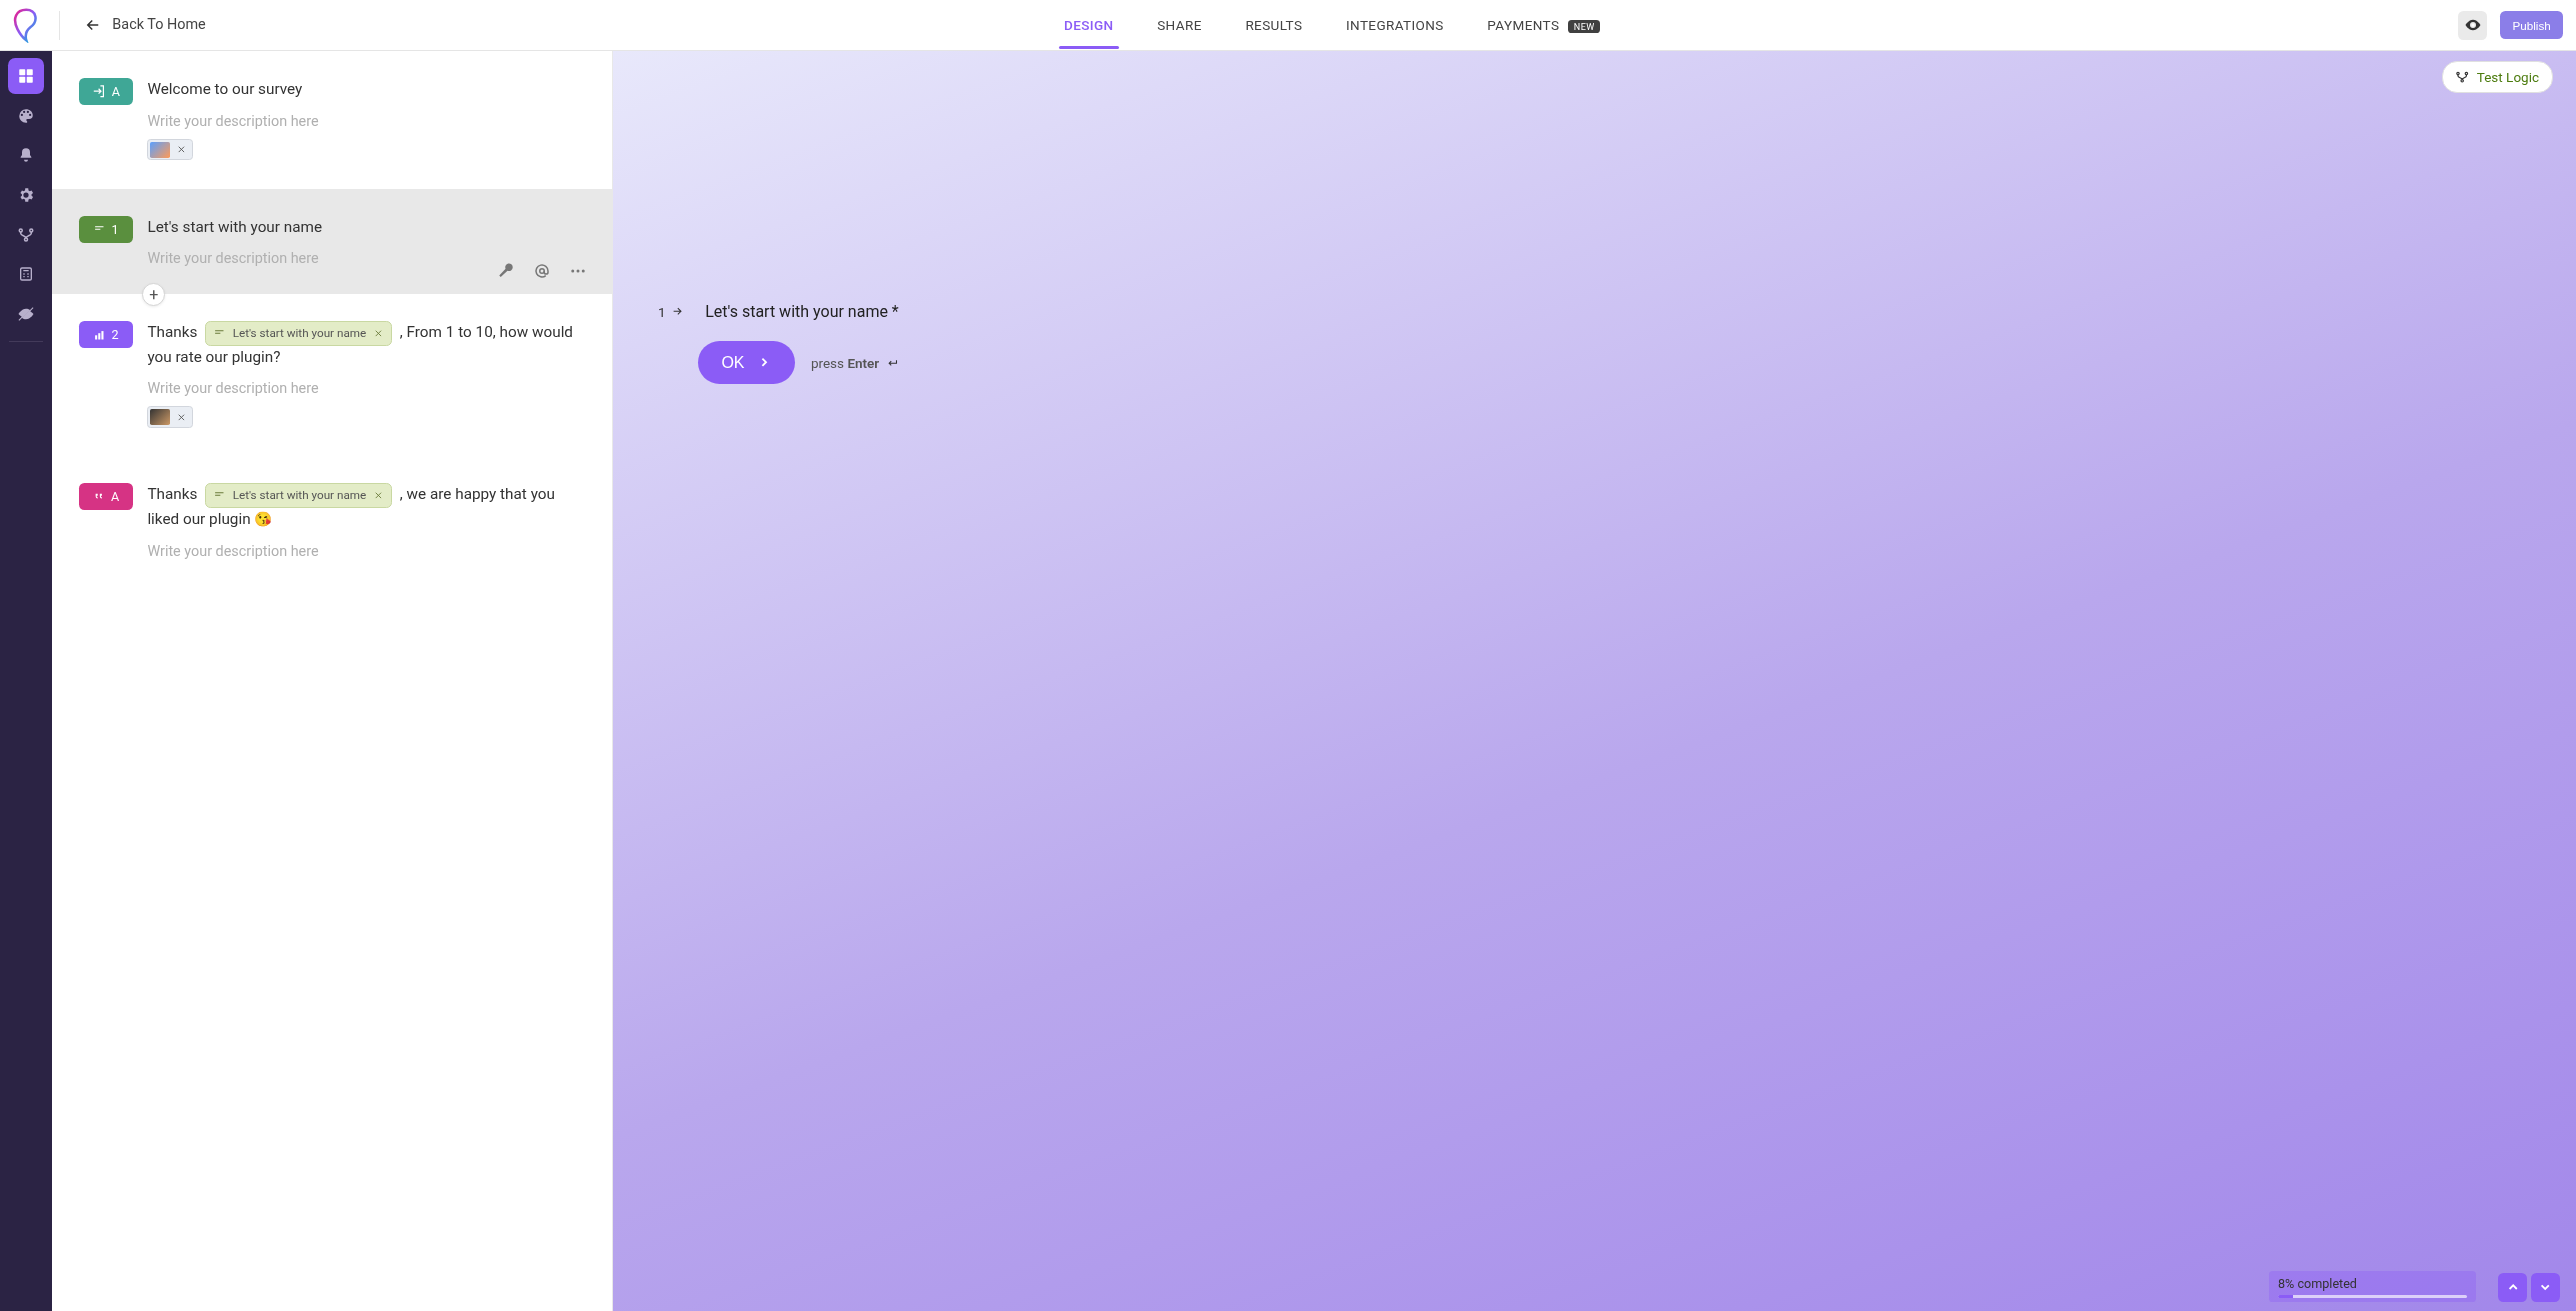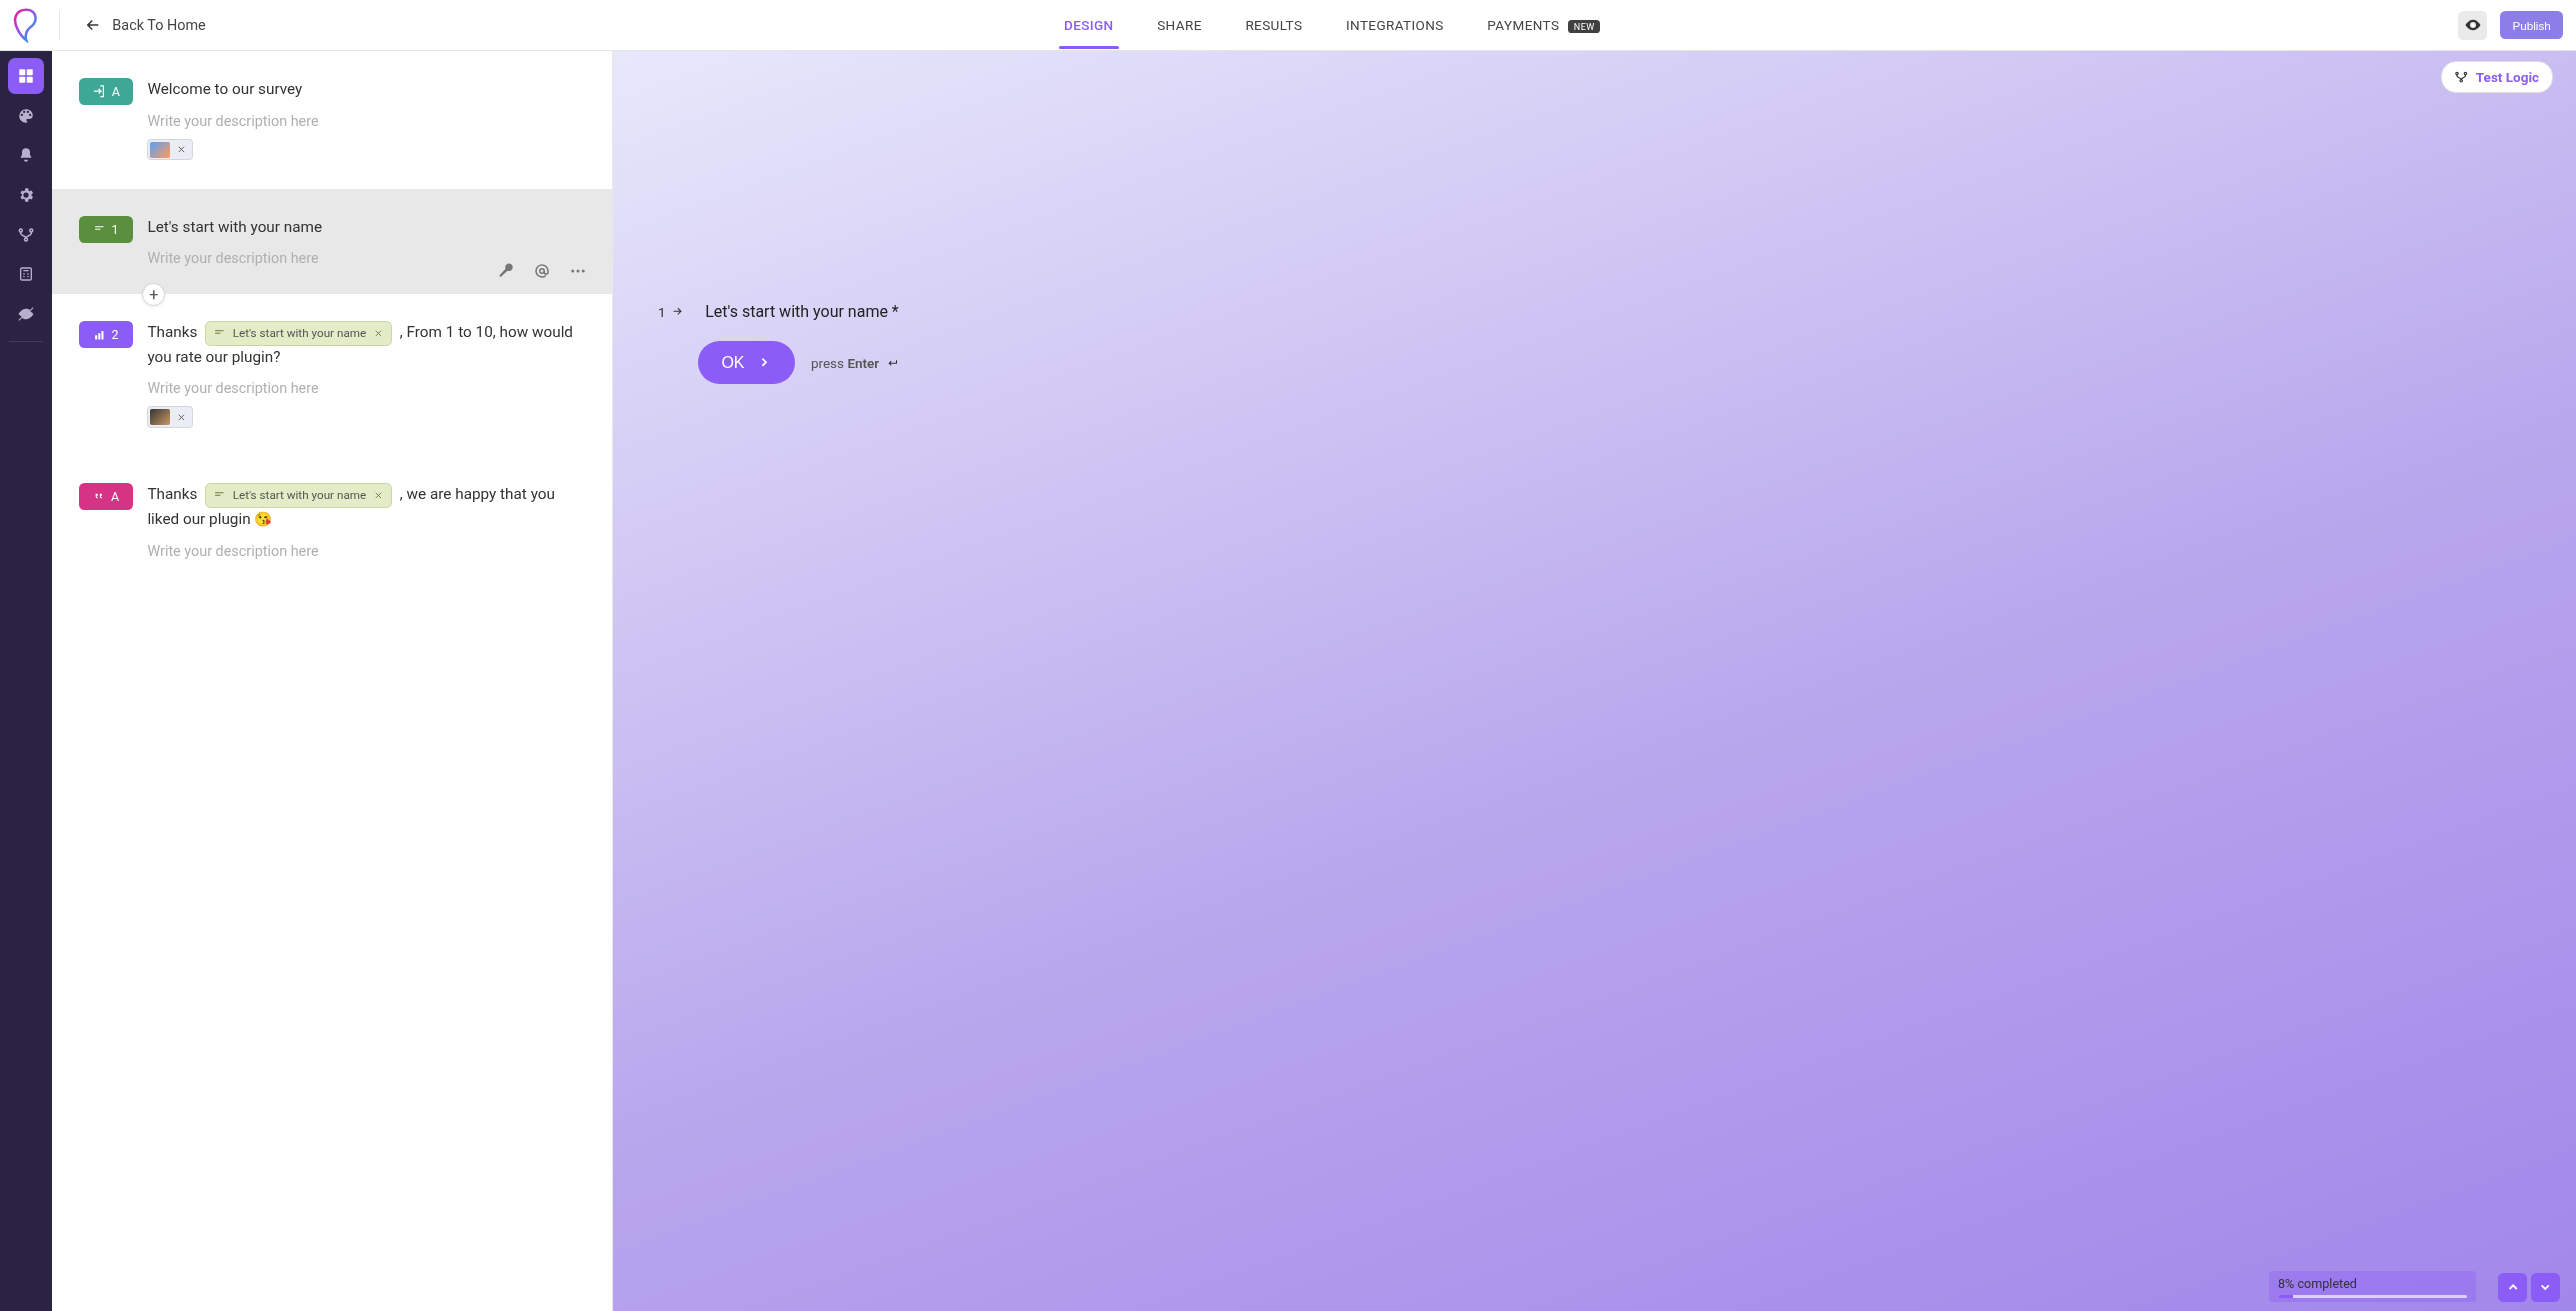--- a/index.html
+++ b/index.html
@@ -5,21 +5,21 @@
 * { margin: 0; padding: 0; box-sizing: border-box; }
 body { font-family: -apple-system, BlinkMacSystemFont, "Segoe UI", Roboto, sans-serif; overflow: hidden; background: #fff; }
 
 .app { display: flex; flex-direction: column; height: 100vh; width: 100vw; }
 
 
 .header { display: flex; align-items: center; height: 51px; border-bottom: 0.9px solid #e5e5e5; padding: 0 12.6px 0 0; }
 .header-left { display: flex; align-items: center; gap: 12.6px; padding-left: 10.8px; }
 .logo { width: 30.5px; height: 36px; }
 .divider-v { width: 0.9px; height: 29px; background: #e5e5e5; margin: 0 10.8px 0 5.4px; }
-.back-link { display: flex; align-items: center; gap: 10.8px; font-size: 14.4px; color: #444; cursor: pointer; user-select: none; }
+.back-link { display: flex; align-items: flex-start; gap: 10.8px; font-size: 14.4px; color: #444; cursor: pointer; user-select: none; }
 .back-link svg { width: 18px; height: 18px; stroke: #333; }
 
 .header-nav { flex: 1; display: flex; justify-content: center; gap: 40px; font-size: 13.5px; letter-spacing: 0.4px; }
 .nav-item { color: #444; cursor: pointer; padding: 16px 1.8px; position: relative; }
 .nav-item.active { color: #8B5CF6; font-weight: 500; }
 .nav-item.active::after { content: ""; position: absolute; left: -3.6px; right: -3.6px; bottom: 0; height: 2.7px; background: #8B5CF6; border-radius: 1.8px; }
 .nav-badge { background: #404040; color: #fff; font-size: 9px; padding: 1.8px 5.4px; border-radius: 3.6px; margin-left: 5.4px; vertical-align: middle; letter-spacing: 0.4px; }
 
 .header-right { display: flex; align-items: center; gap: 12.6px; }
 .preview-btn { width: 29px; height: 29px; background: #eaeaea; border-radius: 5.4px; display: flex; align-items: center; justify-content: center; cursor: pointer; }
@@ -62,21 +62,21 @@
 .attach-chip .thumb { width: 20px; height: 16px; background: linear-gradient(135deg,#5aa0ff,#ff9a56); border-radius: 1.8px; }
 .attach-chip .ax { width: 10.8px; height: 10.8px; cursor: pointer; }
 
 .block-actions { position: absolute; right: 25px; bottom: 14.4px; display: flex; gap: 18px; color: #777; }
 .block-actions .act { cursor: pointer; display:flex; align-items:center; }
 
 .add-between { position: absolute; left: 90px; bottom: -11.7px; z-index: 2; width: 23.4px; height: 23.4px; border-radius: 50%; background: #fff; border: 0.9px solid #d5d5d5; display: flex; align-items: center; justify-content: center; cursor: pointer; font-size: 16px; color: #555; box-shadow: 0 0.9px 2.7px rgba(0,0,0,.08); }
 
 
 .preview { flex: 1; position: relative; background: linear-gradient(160deg, #E8E8FB 0%, #B9A7ED 55%, #A287EA 100%); }
-.test-logic { position: absolute; top: 10px; right: 23.4px; background: #fff; border: 0.9px solid #e0e0e0; border-radius: 15px; padding: 7.2px 12.6px; display: flex; align-items: center; gap: 7.2px; font-size: 13.5px; cursor: pointer; color: #8b5cf6; font-weight: bold; }
+.test-logic { position: absolute; top: 10px; right: 23.4px; background: #fff; border: 0.9px solid #e0e0e0; border-radius: 15px; padding: 7.2px 12.6px; display: flex; align-items: center; gap: 7.2px; font-size: 13.5px; cursor: pointer; color: #4d7c0f; }
 
 .question-wrap { position: absolute; left: 45px; right: 54px; top: 251px; }
 .q-number { display: inline-flex; align-items: center; gap: 5.4px; color: #333; font-size: 13.5px; margin-right: 12.6px; }
 .q-title-row { display: flex; align-items: center; gap: 9px; }
 .q-title { font-size: 16px; color: #222; }
 .answer-input { margin-top: 25px; margin-left: 40px; font-size: 25px; color: #8B5CF6; border: none; border-bottom: 1.8px solid rgba(0,0,0,.15); background: transparent; width: 92%; padding: 3.6px 0 7.2px; outline: none; }
 .answer-input::placeholder { color: #B49FE8; }
 
 .ok-row { display: flex; align-items: center; gap: 16px; margin-top: 20px; margin-left: 40px; }
 .ok-btn { background: #8B5CF6; color: #fff; border: none; border-radius: 25px; padding: 12.6px 23.4px; font-size: 16px; display: flex; align-items: center; gap: 12.6px; cursor: pointer; text-align: right; }

